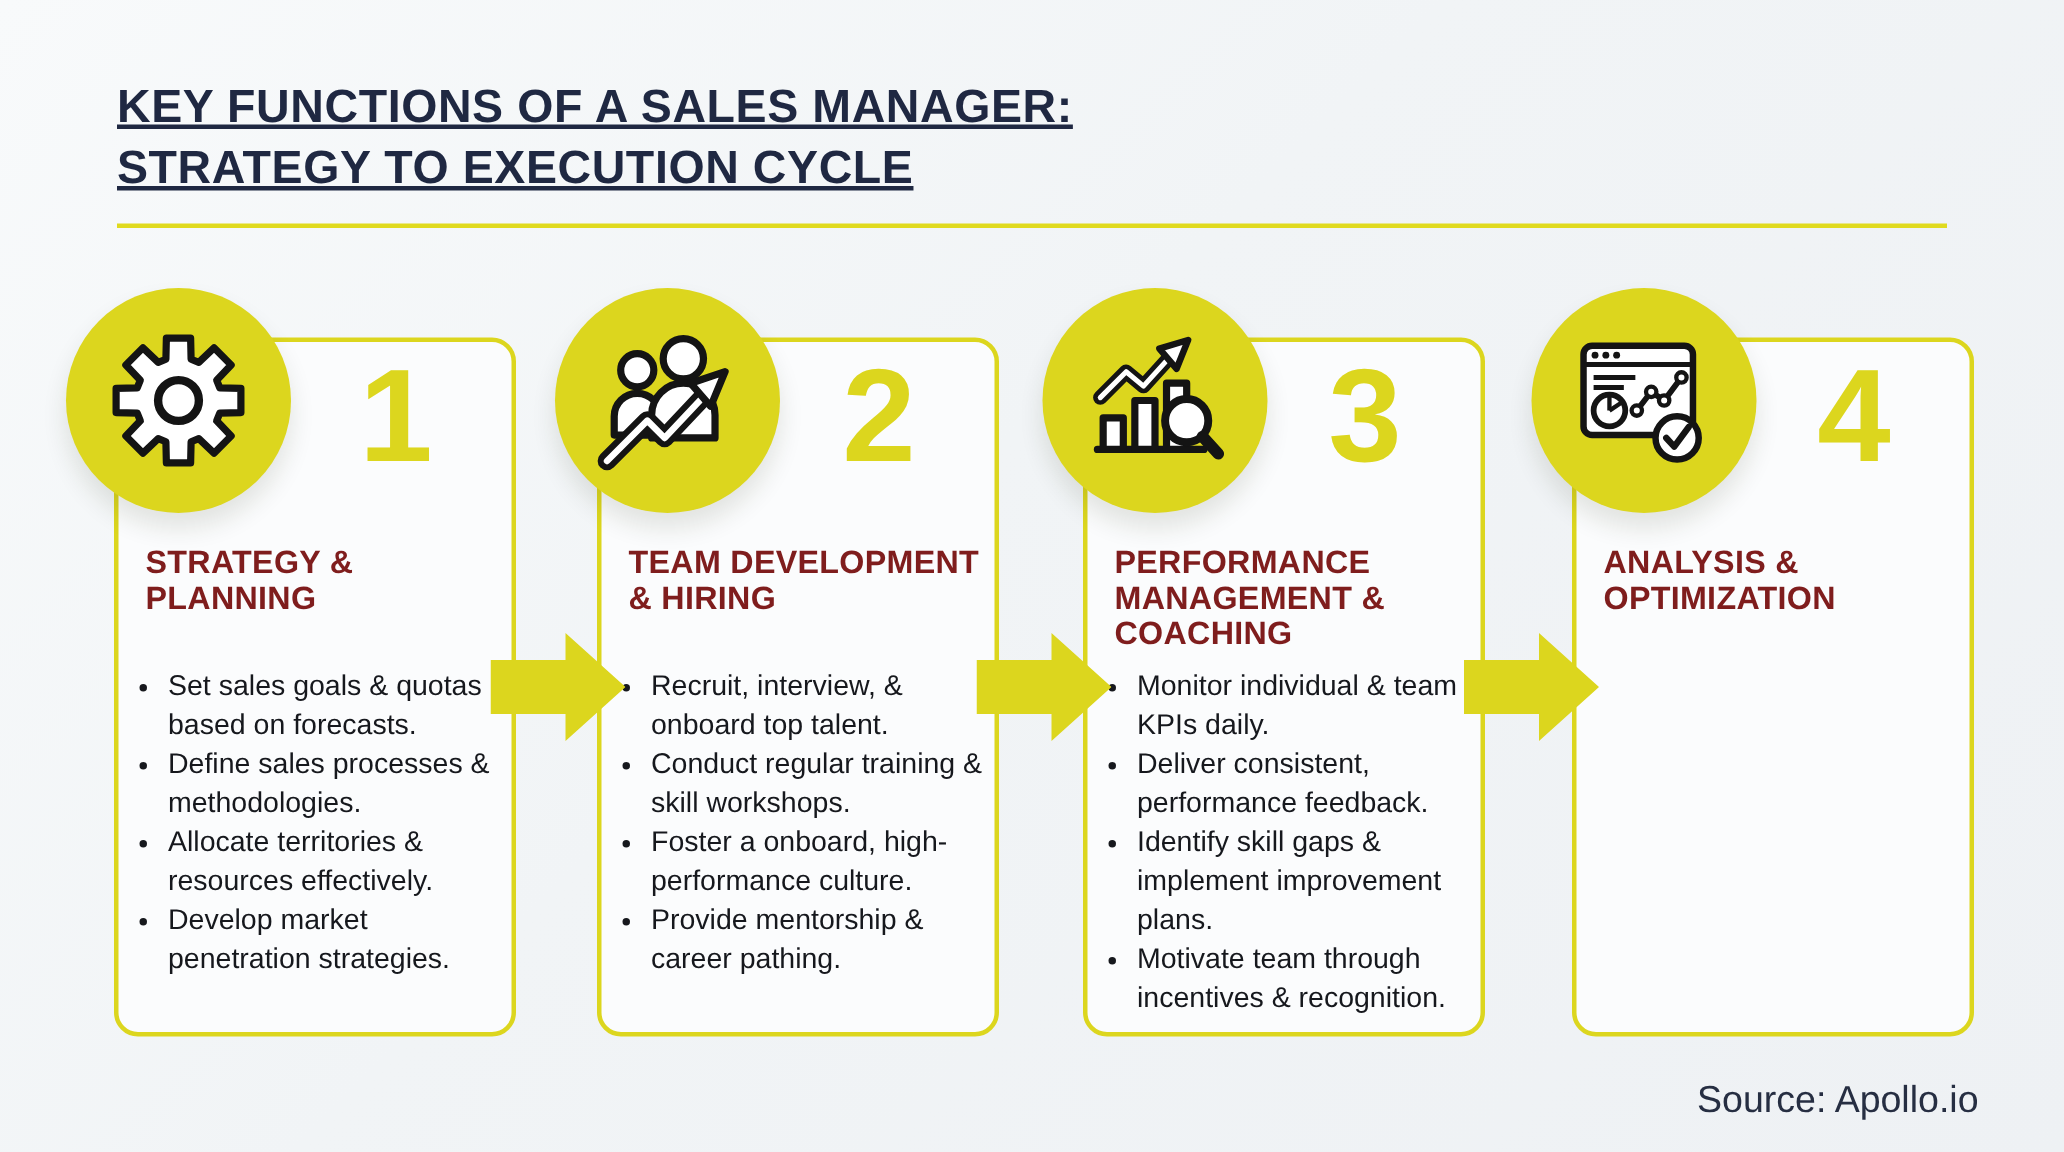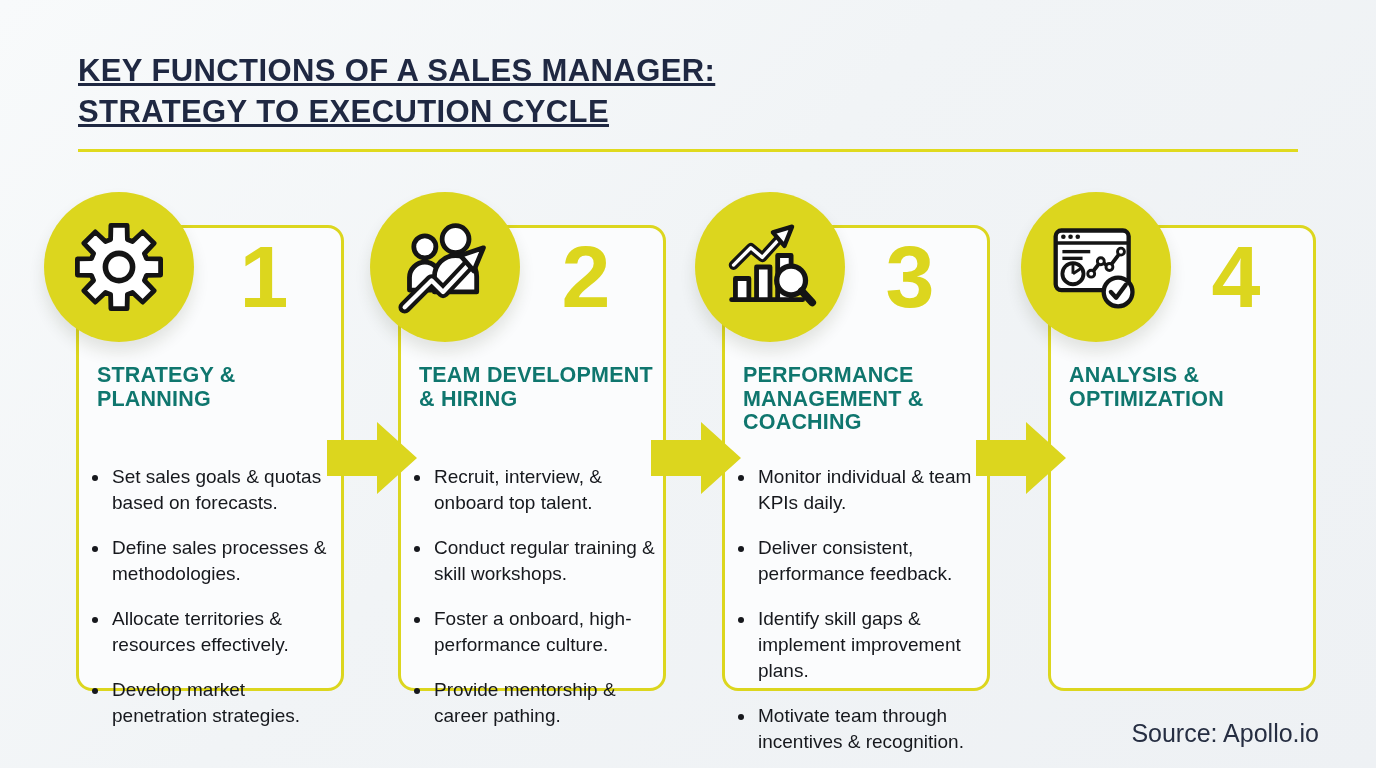--- a/index.html
+++ b/index.html
@@ -66,36 +66,36 @@
   .card-title {
     position: absolute;
     top: 136px;
     left: 18px;
     right: 6px;
     margin: 0;
     font-size: 21.5px;
     line-height: 23.5px;
     font-weight: 700;
     letter-spacing: 0.2px;
-    color: #0f766e;
+    color: #7f1d1d;
     white-space: pre-line;
   }
 
   .bullets {
     position: absolute;
     top: 217px;
     left: 12px;
     width: 245px;
     margin: 0;
     padding: 0 0 0 19px;
     font-size: 19px;
     line-height: 26px;
     color: #16181D;
   }
-  .bullets li { padding-left: 2px; margin-top: 19px; }
+  .bullets li { padding-left: 2px; }
 
   .badge {
     position: absolute;
     top: 192px;
     width: 150px;
     height: 150px;
     border-radius: 50%;
     background: #DCD61E;
     box-shadow: 0 10px 16px rgba(45, 48, 20, 0.12);
   }

